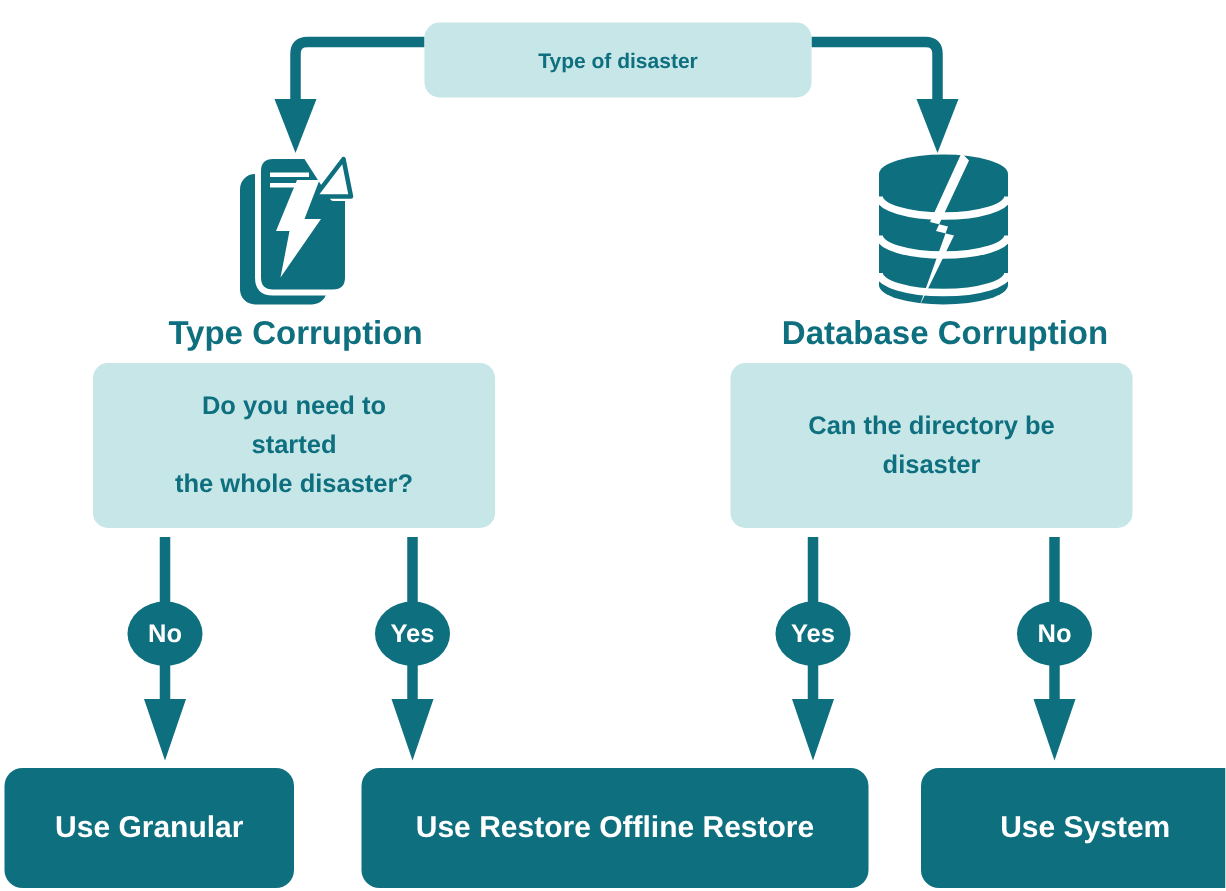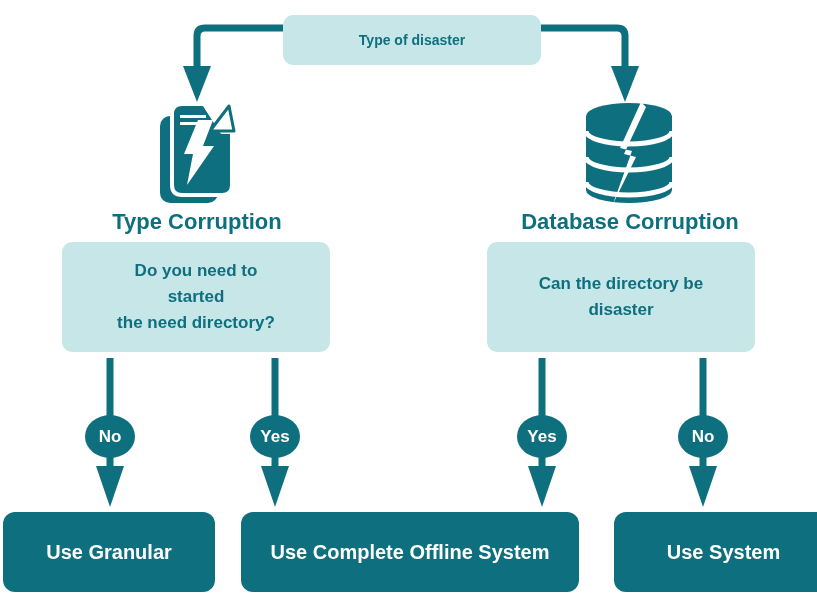--- a/index.html
+++ b/index.html
@@ -22,28 +22,28 @@
   .branch-title{
     position:absolute;top:209px;width:260px;text-align:center;
     color:#0e6f7f;font-size:22px;font-weight:bold;
   }
   .branch-title.t-left{left:67px;}
   .branch-title.t-right{left:500px;}
   .icon-wrap{position:absolute;}
   .icon-doc{left:159px;top:102px;width:78px;height:103px;}
   .icon-db{left:584px;top:101px;width:90px;height:104px;}
   .decision{
-    position:absolute;top:415px;width:50px;height:43px;border-radius:50%;
+    position:absolute;top:401px;width:50px;height:43px;border-radius:50%;
     background:#0e6f7f;color:#ffffff;font-size:17px;font-weight:bold;
     display:flex;align-items:center;justify-content:center;
   }
   .d0{left:85px;} .d1{left:250px;} .d2{left:517px;} .d3{left:678px;}
   .outcome{flex-direction:column;font-size:20px;font-weight:bold;line-height:28px;
     top:512px;height:80px;}
-  .o0{left:3px;width:212px;}
+  .o0{left:3px;width:193px;}
   .o1{left:241px;width:338px;}
   .o2{left:614px;width:219px;}
 </style>
 </head>
 <body>
 
 <div class="canvas">
 
   <svg class="connectors" viewBox="0 0 817 594" xmlns="http://www.w3.org/2000/svg">
     <g stroke="#0e6f7f" stroke-width="7" fill="none">
@@ -90,21 +90,21 @@
       <path d="M57,1 L36,47 L48,50 L29,103 L52,56 L40,53 L62,6 Z" fill="#ffffff"></path>
     </svg>
   </div>
 
   <div class="branch-title t-left">Type Corruption</div>
   <div class="branch-title t-right">Database Corruption</div>
 
   <div class="node light question q-left">
     <span>Do you need to</span>
     <span>started</span>
-    <span>the need directory?</span>
+    <span>the whole disaster?</span>
   </div>
   <div class="node light question q-right">
     <span>Can the directory be</span>
     <span>disaster</span>
   </div>
 
   <div class="decision d0">
     <span>No</span>
   </div>
   <div class="decision d1">
@@ -114,19 +114,19 @@
     <span>Yes</span>
   </div>
   <div class="decision d3">
     <span>No</span>
   </div>
 
   <div class="node dark outcome o0">
     <span>Use Granular</span>
   </div>
   <div class="node dark outcome o1">
-    <span>Use Complete Offline System</span>
+    <span>Use Restore Offline Restore</span>
   </div>
   <div class="node dark outcome o2">
     <span>Use System</span>
   </div>
 
 </div>
 
 </body></html>

